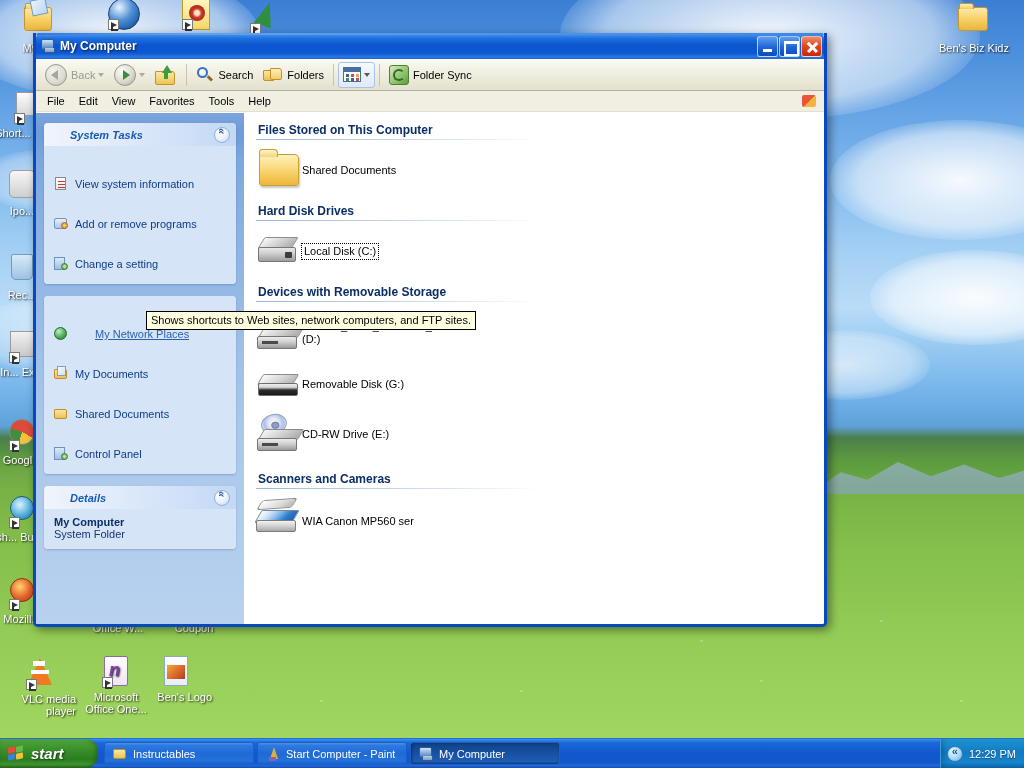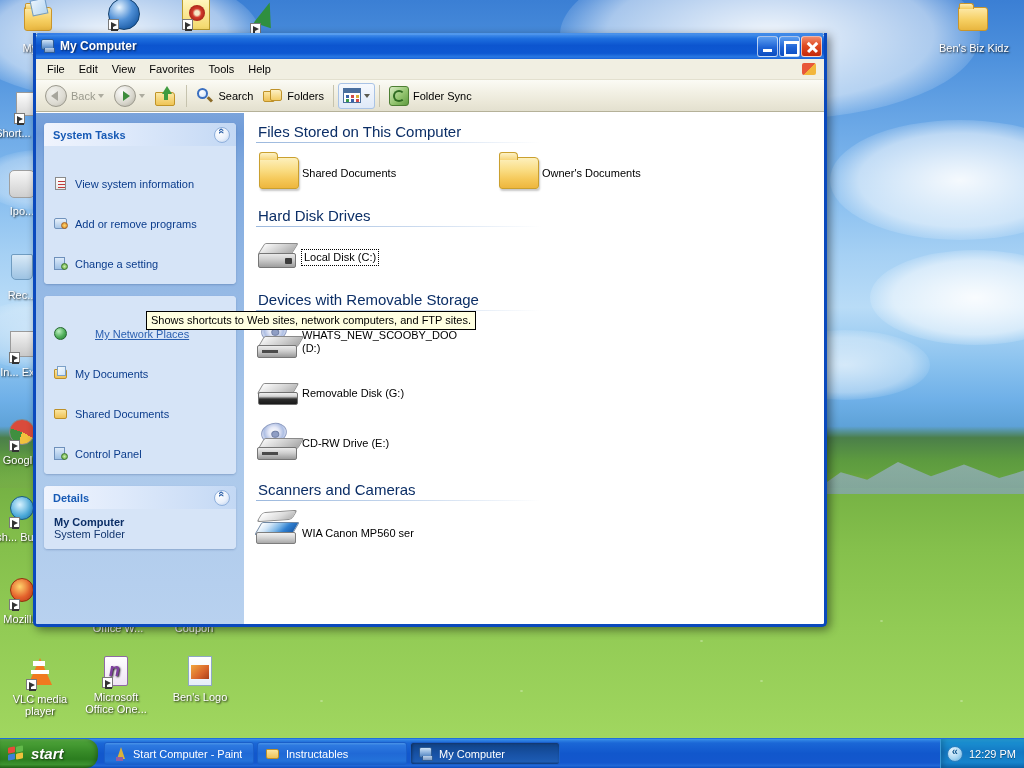--- a/index.html
+++ b/index.html
@@ -187,23 +187,24 @@
   #sidebar {
     width: 208px; flex: none; overflow: hidden;
     background: linear-gradient(to bottom, #7ba4db 0%, #6f9bd8 4%, #7ea8de 10%, #91b6e4 30%, #a9c7ea 60%, #b8d1ef 100%);
     padding: 10px 8px 0 8px;
   }
   .panel {
     background: #d6e4f7; border-radius: 4px; margin-bottom: 12px; overflow: hidden;
     box-shadow: 0 1px 2px rgba(20,50,110,.25);
   }
   .panel-head {
-    height: 23px; display: flex; align-items: center; padding: 0 6px 0 9px;
+    height: 23px; display: flex; align-items: center; padding: 0 6px 0 26px;
     background: linear-gradient(to right, #f0f4fd 0%, #dfeafb 40%, #c3d8f4 100%);
     position: relative;
+    font-style: italic;
   }
   .panel-title { font-size: 11px; font-weight: bold; color: #175ab5; flex: 1; }
   .chev {
     width: 16px; height: 16px; border-radius: 50%; flex: none; position: relative;
     background: radial-gradient(circle at 35% 30%, #ffffff, #e9f0fb 55%, #b7cdec);
     border: 1px solid #8fb0dc;
   }
   .chev::after {
     content: "\00AB"; position: absolute; left: 0; right: 0; top: -3px;
     text-align: center; font-size: 11px; color: #2b5fa8; font-weight: bold;
@@ -217,21 +218,21 @@
   .srow .lbl { font-size: 11px; color: #0b3c8c; white-space: nowrap; }
   .srow.link .lbl { color: #2a5fb0; text-decoration: underline; padding-left: 20px; }
   .details-body { padding: 7px 8px 9px 10px; background: #d6e4f7; }
   .details-name { font-size: 11px; font-weight: bold; color: #0b2e66; }
   .details-sub { font-size: 11px; color: #14376f; }
 
   
   #content { flex: 1; background: #fff; padding: 8px 10px 0 12px; overflow: hidden; position: relative; }
   .group { margin-bottom: 2px; }
   .group-head {
-    font-size: 15px; font-weight: normal; color: #0b2e66; padding: 2px 0 1px 2px;
+    font-size: 12px; font-weight: bold; color: #0b2e66; padding: 2px 0 1px 2px;
   }
   .group-rule {
     height: 1px; margin: 1px 0 10px 0;
     background: linear-gradient(to right, #9bb8dd 0%, #c9d9ee 55%, #ffffff 100%);
     width: 285px;
   }
   .items { display: flex; flex-wrap: wrap; }
   .item {
     display: flex; align-items: flex-start; width: 240px; margin-bottom: 14px; cursor: default;
   }
@@ -528,118 +529,118 @@
     <span class="lbl">Ben's Biz Kidz</span>
   </div>
 
   <div class="dicon" style="left:82px;top:622px;">
     <span class="lbl" style="color:#fff;">Office W...</span>
   </div>
   <div class="dicon" style="left:158px;top:622px;">
     <span class="lbl" style="color:#fff;">Coupon</span>
   </div>
 
-  <div class="dicon" style="left:4px;top:655px;">
+  <div class="dicon" style="left:4px;top:655px;text-align:right;">
     <div class="glyph">
       <div style="width:0;height:0;margin:3px auto 0;border-left:12px solid transparent;border-right:12px solid transparent;border-bottom:27px solid #f07a1f;"></div>
       <div style="position:absolute;left:10px;top:3px;width:12px;height:5px;background:#fff;transform:translateX(-1px);"></div>
       <div style="position:absolute;left:7px;top:12px;width:18px;height:4px;background:#fff;"></div>
       <div class="shortcut-arrow" style="left:2px;"></div>
     </div>
     <span class="lbl">VLC media player</span>
   </div>
 
   <div class="dicon" style="left:80px;top:655px;">
     <div class="glyph">
       <div style="width:24px;height:30px;margin:1px auto 0;background:linear-gradient(to bottom,#ffffff,#efe4f4);border:1px solid #8f6ba4;border-radius:2px;"></div>
       <div style="position:absolute;left:9px;top:5px;font-size:18px;font-weight:bold;font-style:italic;color:#7e3f9e;line-height:18px;">n</div>
       <div class="shortcut-arrow" style="left:2px;"></div>
     </div>
     <span class="lbl">Microsoft Office One...</span>
   </div>
 
-  <div class="dicon" style="left:164px;top:655px;">
+  <div class="dicon" style="left:140px;top:655px;text-align:right;">
     <div class="glyph">
       <div style="width:24px;height:30px;margin:1px auto 0;background:linear-gradient(to bottom,#ffffff,#e6eef8);border:1px solid #8fa8c4;"></div>
       <div style="position:absolute;left:7px;top:9px;width:18px;height:14px;background:linear-gradient(135deg,#f2a63c,#d8642b 60%,#a83e18);"></div>
     </div>
     <span class="lbl">Ben's Logo</span>
   </div>
 
   <div id="win">
 
     <div id="titlebar">
       <div id="win-icon">
         <div class="mini-pc"></div>
       </div>
       <div id="win-title">My Computer</div>
       <div class="wbtn min"></div>
       <div class="wbtn max"></div>
       <div class="wbtn close"></div>
+    </div>
+
+    <div id="toolbar">
+      <div class="tb disabled">
+        <span class="arrowbtn back dis disabled"></span>
+        <span class="txt">Back</span>
+        <span class="caret" style="opacity:.45"></span>
+      </div>
+      <div class="tb">
+        <span class="arrowbtn fwd"></span>
+        <span class="caret" style="opacity:.45"></span>
+      </div>
+      <div class="tb">
+        <span style="position:relative;display:inline-block;width:22px;height:20px;">
+          <span style="position:absolute;left:0;bottom:0;width:20px;height:14px;background:linear-gradient(to bottom,#fbe9a6,#efc455);border:1px solid #c09428;border-radius:1px 3px 2px 2px;"></span>
+          <span style="position:absolute;left:7px;top:0;width:0;height:0;border-left:5px solid transparent;border-right:5px solid transparent;border-bottom:8px solid #3f9b3f;"></span>
+          <span style="position:absolute;left:9px;top:7px;width:4px;height:7px;background:#3f9b3f;"></span>
+        </span>
+      </div>
+      <div class="tbsep"></div>
+      <div class="tb">
+        <span style="position:relative;display:inline-block;width:18px;height:18px;">
+          <span style="position:absolute;left:1px;top:1px;width:11px;height:11px;border:2px solid #3a6fc0;border-radius:50%;background:radial-gradient(circle at 35% 30%,#ffffff,#cfe2fa);"></span>
+          <span style="position:absolute;left:11px;top:11px;width:6px;height:2.5px;background:#8a6a28;transform:rotate(45deg);"></span>
+        </span>
+        <span class="txt">Search</span>
+      </div>
+      <div class="tb">
+        <span style="position:relative;display:inline-block;width:20px;height:18px;">
+          <span style="position:absolute;left:0;top:4px;width:12px;height:11px;background:linear-gradient(to bottom,#fce7a4,#eec055);border:1px solid #bf9229;border-radius:1px 3px 2px 2px;"></span>
+          <span style="position:absolute;left:7px;top:2px;width:12px;height:12px;background:linear-gradient(to bottom,#fdf0c4,#f3cd68);border:1px solid #bf9229;border-radius:1px 3px 2px 2px;"></span>
+        </span>
+        <span class="txt">Folders</span>
+      </div>
+      <div class="tbsep"></div>
+      <div class="tb" style="border:1px solid #a9c3e6;background:linear-gradient(to bottom,#f6f9fe,#dfe9f8);">
+        <span style="position:relative;display:inline-block;width:18px;height:15px;background:#fff;border:1px solid #4a6f9e;">
+          <span style="position:absolute;left:0;top:0;right:0;height:4px;background:#4a6f9e;"></span>
+          <span style="position:absolute;left:2px;top:6px;width:3px;height:3px;background:#3a62a8;box-shadow:5px 0 0 #d04a4a,10px 0 0 #d8b038,0 4px 0 #3a9b4a,5px 4px 0 #3a62a8,10px 4px 0 #d04a4a;"></span>
+        </span>
+        <span class="caret"></span>
+      </div>
+      <div class="tbsep"></div>
+      <div class="tb">
+        <span style="position:relative;display:inline-block;width:20px;height:20px;background:linear-gradient(135deg,#d8ecc4,#93c46f 55%,#5f9b3f);border:1px solid #4d7f33;border-radius:3px;">
+          <span style="position:absolute;left:3px;top:3px;width:12px;height:12px;border:2px solid #2f6b22;border-radius:50%;border-right-color:transparent;"></span>
+        </span>
+        <span class="txt">Folder Sync</span>
+      </div>
     </div>
 
     <div id="menubar">
       <div class="menu-item">File</div>
       <div class="menu-item">Edit</div>
       <div class="menu-item">View</div>
       <div class="menu-item">Favorites</div>
       <div class="menu-item">Tools</div>
       <div class="menu-item">Help</div>
       <div id="menubar-logo">
         <div style="position:absolute;left:2px;top:2px;width:14px;height:12px;background:
           linear-gradient(135deg,#e8573a 0 50%,#f2b63c 0 100%);border-radius:2px;"></div>
-      </div>
-    </div>
-
-    <div id="toolbar">
-      <div class="tb disabled">
-        <span class="arrowbtn back dis disabled"></span>
-        <span class="txt">Back</span>
-        <span class="caret" style="opacity:.45"></span>
-      </div>
-      <div class="tb">
-        <span class="arrowbtn fwd"></span>
-        <span class="caret" style="opacity:.45"></span>
-      </div>
-      <div class="tb">
-        <span style="position:relative;display:inline-block;width:22px;height:20px;">
-          <span style="position:absolute;left:0;bottom:0;width:20px;height:14px;background:linear-gradient(to bottom,#fbe9a6,#efc455);border:1px solid #c09428;border-radius:1px 3px 2px 2px;"></span>
-          <span style="position:absolute;left:7px;top:0;width:0;height:0;border-left:5px solid transparent;border-right:5px solid transparent;border-bottom:8px solid #3f9b3f;"></span>
-          <span style="position:absolute;left:9px;top:7px;width:4px;height:7px;background:#3f9b3f;"></span>
-        </span>
-      </div>
-      <div class="tbsep"></div>
-      <div class="tb">
-        <span style="position:relative;display:inline-block;width:18px;height:18px;">
-          <span style="position:absolute;left:1px;top:1px;width:11px;height:11px;border:2px solid #3a6fc0;border-radius:50%;background:radial-gradient(circle at 35% 30%,#ffffff,#cfe2fa);"></span>
-          <span style="position:absolute;left:11px;top:11px;width:6px;height:2.5px;background:#8a6a28;transform:rotate(45deg);"></span>
-        </span>
-        <span class="txt">Search</span>
-      </div>
-      <div class="tb">
-        <span style="position:relative;display:inline-block;width:20px;height:18px;">
-          <span style="position:absolute;left:0;top:4px;width:12px;height:11px;background:linear-gradient(to bottom,#fce7a4,#eec055);border:1px solid #bf9229;border-radius:1px 3px 2px 2px;"></span>
-          <span style="position:absolute;left:7px;top:2px;width:12px;height:12px;background:linear-gradient(to bottom,#fdf0c4,#f3cd68);border:1px solid #bf9229;border-radius:1px 3px 2px 2px;"></span>
-        </span>
-        <span class="txt">Folders</span>
-      </div>
-      <div class="tbsep"></div>
-      <div class="tb" style="border:1px solid #a9c3e6;background:linear-gradient(to bottom,#f6f9fe,#dfe9f8);">
-        <span style="position:relative;display:inline-block;width:18px;height:15px;background:#fff;border:1px solid #4a6f9e;">
-          <span style="position:absolute;left:0;top:0;right:0;height:4px;background:#4a6f9e;"></span>
-          <span style="position:absolute;left:2px;top:6px;width:3px;height:3px;background:#3a62a8;box-shadow:5px 0 0 #d04a4a,10px 0 0 #d8b038,0 4px 0 #3a9b4a,5px 4px 0 #3a62a8,10px 4px 0 #d04a4a;"></span>
-        </span>
-        <span class="caret"></span>
-      </div>
-      <div class="tbsep"></div>
-      <div class="tb">
-        <span style="position:relative;display:inline-block;width:20px;height:20px;background:linear-gradient(135deg,#d8ecc4,#93c46f 55%,#5f9b3f);border:1px solid #4d7f33;border-radius:3px;">
-          <span style="position:absolute;left:3px;top:3px;width:12px;height:12px;border:2px solid #2f6b22;border-radius:50%;border-right-color:transparent;"></span>
-        </span>
-        <span class="txt">Folder Sync</span>
       </div>
     </div>
 
     <div id="winbody">
 
       <div id="sidebar">
 
         <div class="panel">
           <div class="panel-head">
             <span class="panel-title">System Tasks</span>
@@ -717,26 +718,20 @@
         <div class="group">
           <div class="group-head">Files Stored on This Computer</div>
           <div class="group-rule"></div>
           <div class="items">
             <div class="item">
               <span class="icon">
                   <span class="folder-big"></span>
                 </span>
               <span class="caption">Shared Documents</span>
             </div>
-            <div class="item">
-              <span class="icon">
-                  <span class="folder-big"></span>
-                </span>
-              <span class="caption">Owner's Documents</span>
-            </div>
           </div>
         </div>
 
         <div class="group">
           <div class="group-head">Hard Disk Drives</div>
           <div class="group-rule"></div>
           <div class="items">
             <div class="item">
               <span class="icon">
                 <span class="hdd">
@@ -815,30 +810,30 @@
         <i style="left:8px;top:0px;background:#63b94b;transform:skewY(-10deg)"></i>
         <i style="left:0;top:8px;background:#3d7fd6;transform:skewY(-10deg)"></i>
         <i style="left:8px;top:7px;background:#f0c23c;transform:skewY(-10deg)"></i>
       </span>
       <span class="txt">start</span>
     </div>
 
     <div id="tasks">
       <div class="task">
         <span class="ti">
+          <span style="position:absolute;left:1px;top:3px;width:13px;height:10px;background:linear-gradient(to bottom,#fbe6a0,#eec257);border:1px solid #bd9029;border-radius:1px 2px 2px 2px;"></span>
+        </span>
+        <span class="tt">Instructables</span>
+      </div>
+      <div class="task">
+        <span class="ti">
           <span style="position:absolute;left:5px;top:1px;width:0;height:0;border-left:4px solid transparent;border-right:4px solid transparent;border-bottom:12px solid #d9b23c;"></span>
           <span style="position:absolute;left:4px;top:11px;width:7px;height:4px;background:#8f5fa8;"></span>
         </span>
         <span class="tt">Start Computer - Paint</span>
-      </div>
-      <div class="task">
-        <span class="ti">
-          <span style="position:absolute;left:1px;top:3px;width:13px;height:10px;background:linear-gradient(to bottom,#fbe6a0,#eec257);border:1px solid #bd9029;border-radius:1px 2px 2px 2px;"></span>
-        </span>
-        <span class="tt">Instructables</span>
       </div>
       <div class="task active">
         <span class="ti">
             <span class="mini-pc"></span>
           </span>
         <span class="tt">My Computer</span>
       </div>
     </div>
 
     <div id="tray">

